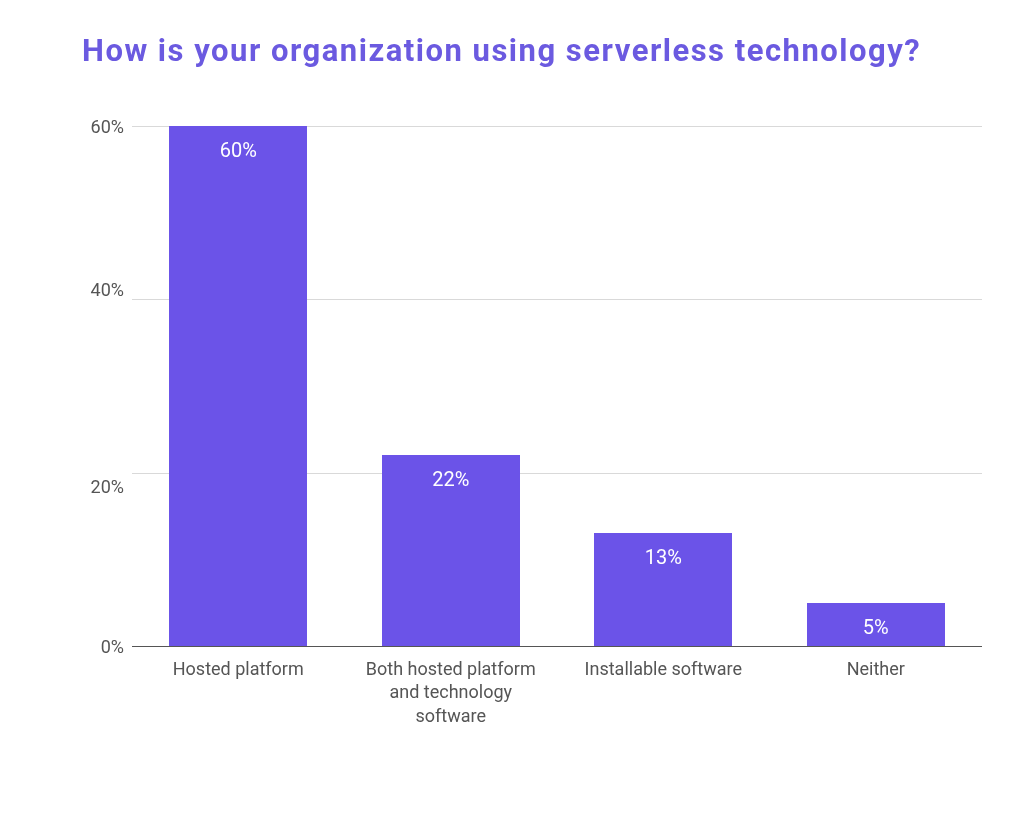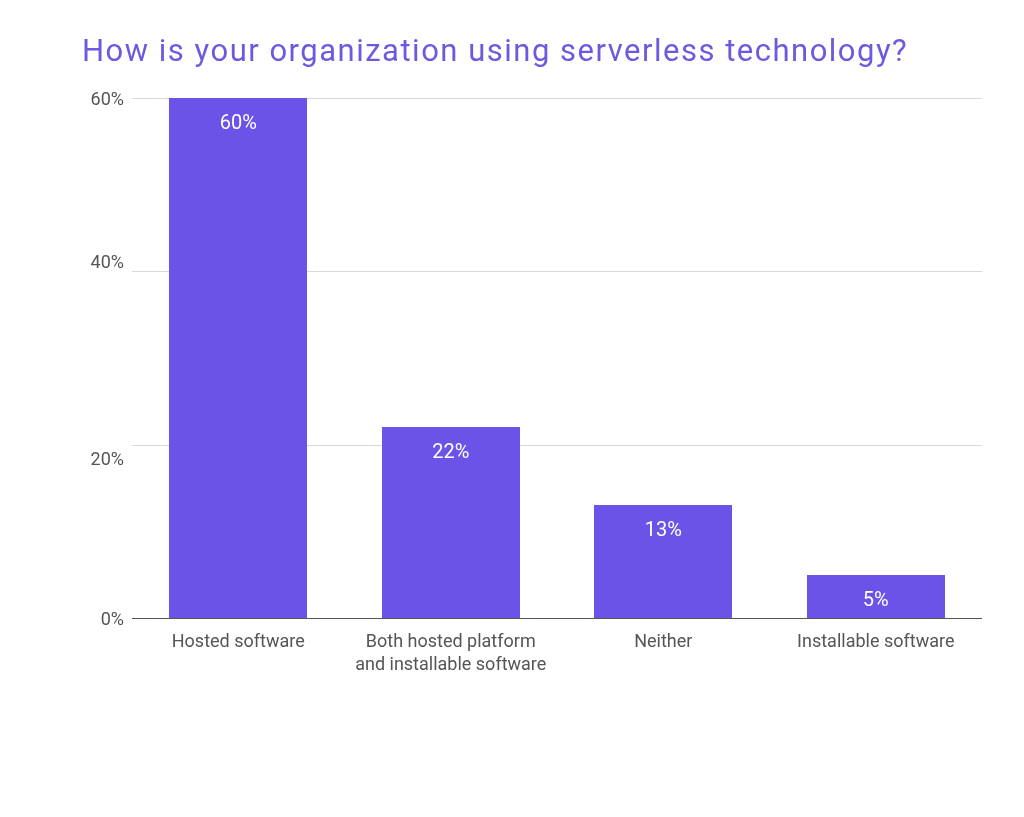--- a/index.html
+++ b/index.html
@@ -1,18 +1,18 @@
 <!DOCTYPE html>
 <html><head>
 <meta charset="utf-8">
 <style>
   * { box-sizing: border-box; margin: 0; padding: 0; }
   html, body { width: 1024px; height: 817px; background: #fff; font-family: -apple-system, BlinkMacSystemFont, "Segoe UI", Roboto, Arial, sans-serif; }
   .container { width: 1024px; height: 817px; position: relative; padding: 30px 30px 0 30px; }
-  .title { color: #6b5ae0; font-size: 31px; font-weight: 400; letter-spacing: 1.5px; line-height: 1.35; margin: 0 40px 16px 52px; }
+  .title { color: #6b5ae0; font-size: 31px; font-weight: 700; letter-spacing: 1.5px; line-height: 1.35; margin: 0 40px 44px 52px; }
   .chart-wrap { position: relative; width: 960px; height: 620px; margin: 0 auto; }
   .plot { position: absolute; left: 100px; top: 10px; width: 850px; height: 520px; }
   .gridline { position: absolute; left: 0; width: 100%; height: 0; border-top: 1px solid #d9d9d9; }
   .baseline { position: absolute; left: 0; width: 100%; height: 0; border-top: 1px solid #555; }
   .y-tick { position: absolute; right: 868px; font-size: 18px; color: #555; transform: translateY(-50%); }
   .bars { position: absolute; left: 0; top: 0; width: 100%; height: 100%; display: flex; align-items: flex-end; }
   .bar-col { flex: 1; display: flex; justify-content: center; align-items: flex-end; height: 100%; }
   .bar { width: 65%; background: #6b53e8; position: relative; }
   .bar-label { position: absolute; top: 12px; left: 50%; transform: translateX(-50%); color: #fff; font-size: 20px; font-weight: 400; white-space: nowrap; }
   .x-labels { position: absolute; left: 100px; top: 535px; width: 850px; display: flex; }
@@ -55,19 +55,19 @@
         </div>
         <div class="bar-col">
           <div class="bar" style="height: 8.33333%;">
             <div class="bar-label">5%</div>
           </div>
         </div>
       </div>
     </div>
 
     <div class="x-labels">
-      <div class="x-label">Hosted software</div>
-      <div class="x-label">Both hosted platform and installable software</div>
+      <div class="x-label">Hosted platform</div>
+      <div class="x-label">Both hosted platform and technology software</div>
+      <div class="x-label">Installable software</div>
       <div class="x-label">Neither</div>
-      <div class="x-label">Installable software</div>
     </div>
   </div>
 </div>
 
 </body></html>

